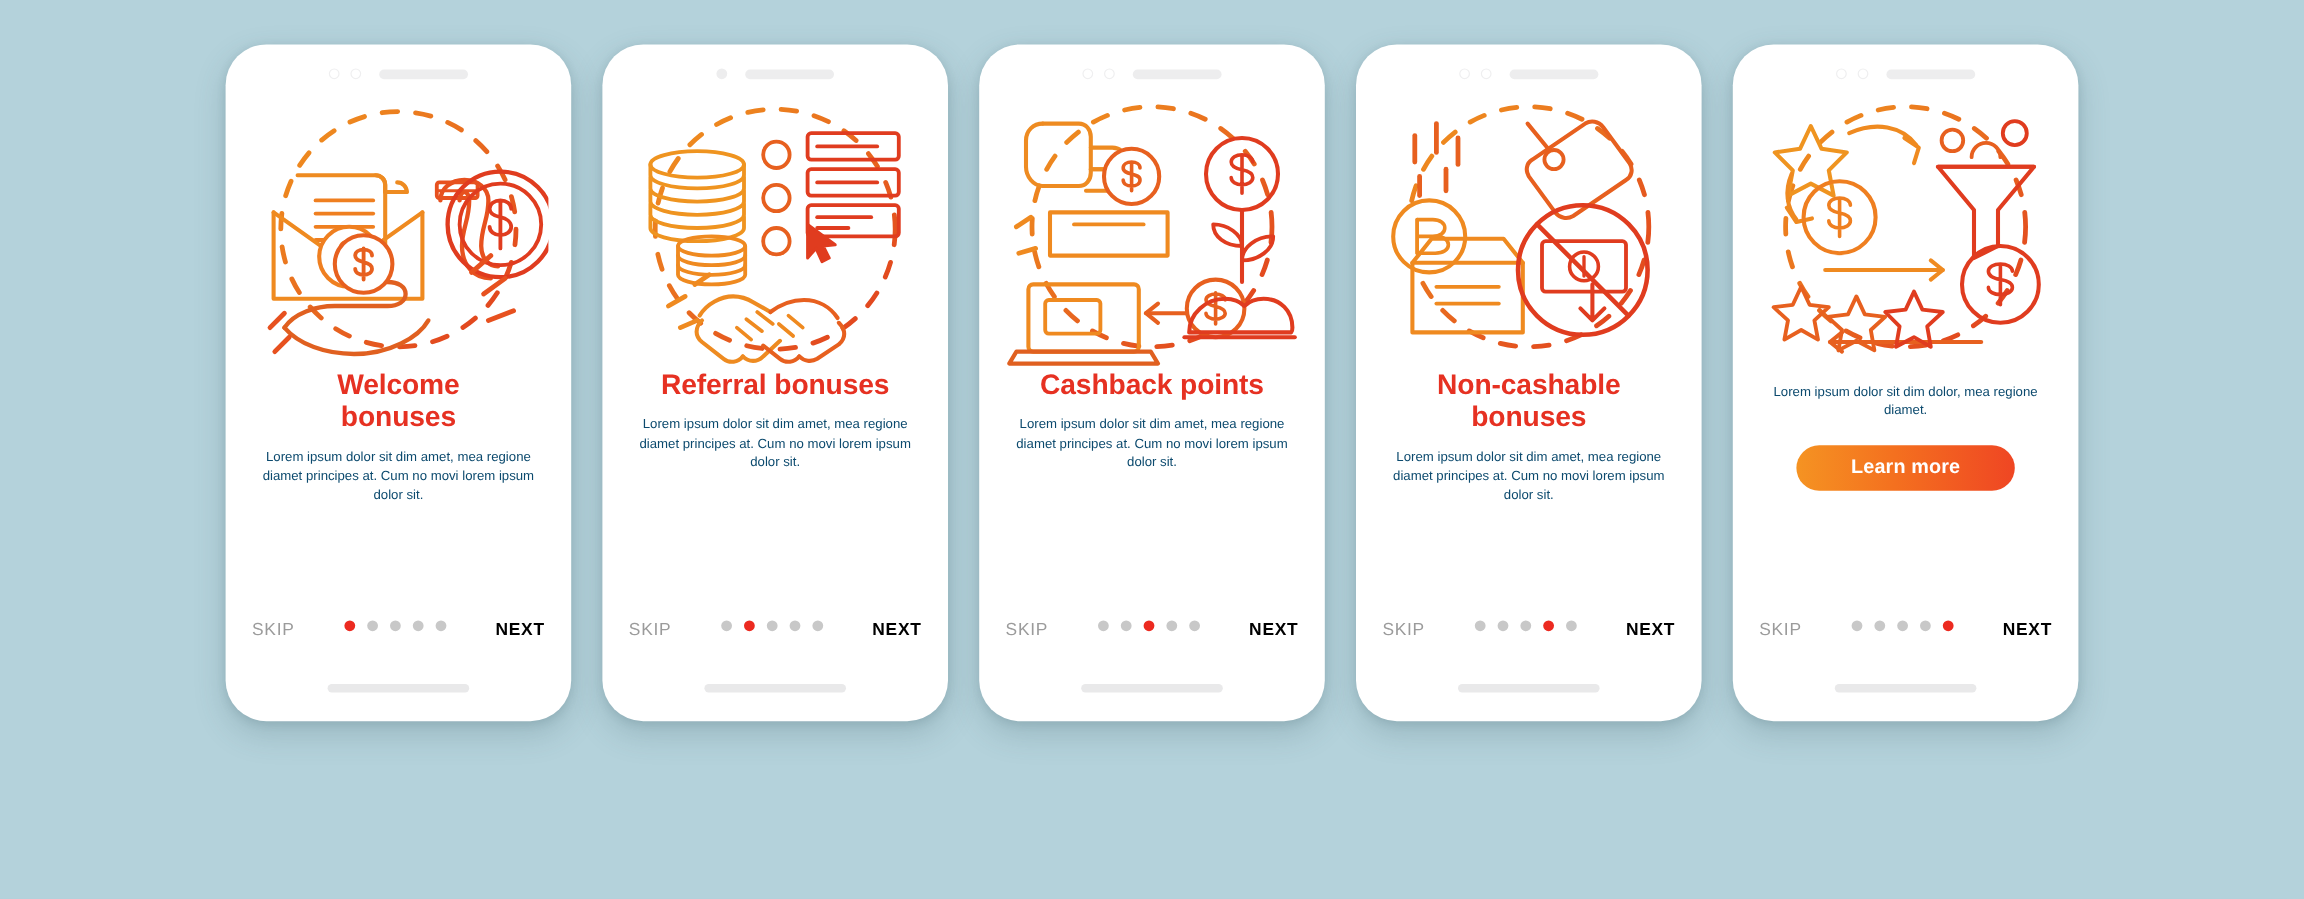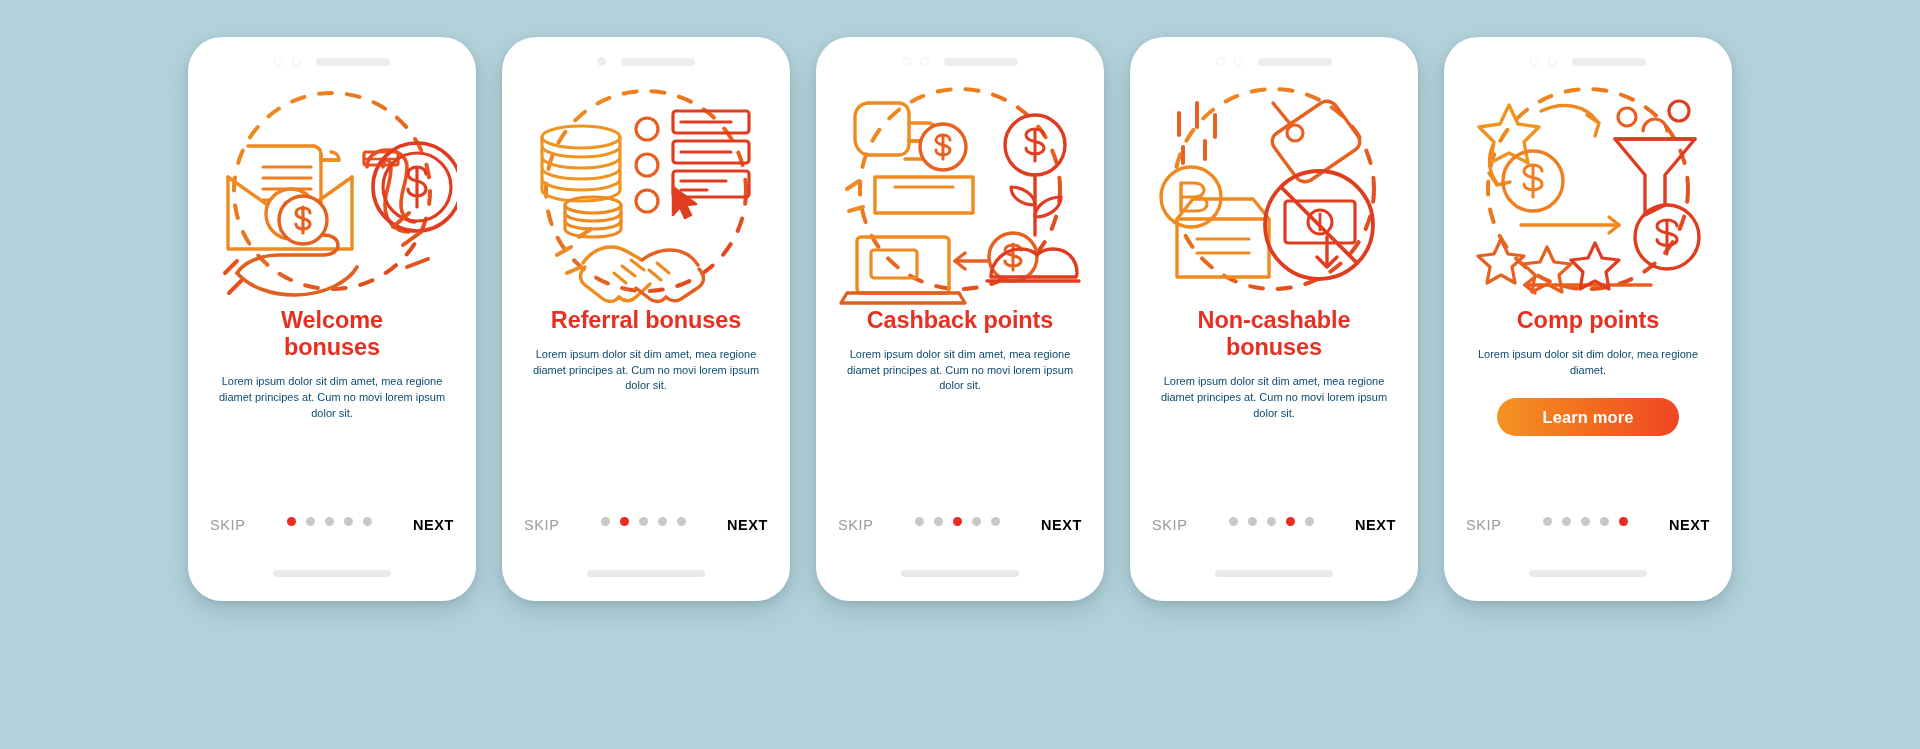--- a/index.html
+++ b/index.html
@@ -496,21 +496,20 @@
 
         <path d="M188 208H62" stroke="#e7601f" stroke-width="3.4"></path>
         <path d="M72 200l-10 8 10 8" stroke="#e7601f" stroke-width="3.4"></path>
 
         <path d="M38 162l7 15 16 2-12 11 3 16-14-8-14 8 3-16-12-11 16-2z" stroke="#e7601f" stroke-width="3.2"></path>
         <path d="M84 170l7 15 17 2-12 11 3 17-15-8-15 8 3-17-12-11 17-2z" stroke="#e7601f" stroke-width="3.2"></path>
         <path d="M132 166l7 15 17 2-13 12 3 17-14-8-15 8 3-17-12-12 17-2z" stroke="#e03c1f" stroke-width="3.2"></path>
       </svg>
     </div>
     <div class="txt">
-      <div class="title">Comp points</div>
       <div class="body">Lorem ipsum dolor sit dim dolor, mea regione diamet.</div>
       <button class="learn-btn">Learn more</button>
     </div>
     <div class="nav">
       <button class="nav-skip">SKIP</button>
       <div class="dots">
         <span class="dot"></span>
         <span class="dot"></span>
         <span class="dot"></span>
         <span class="dot"></span>

